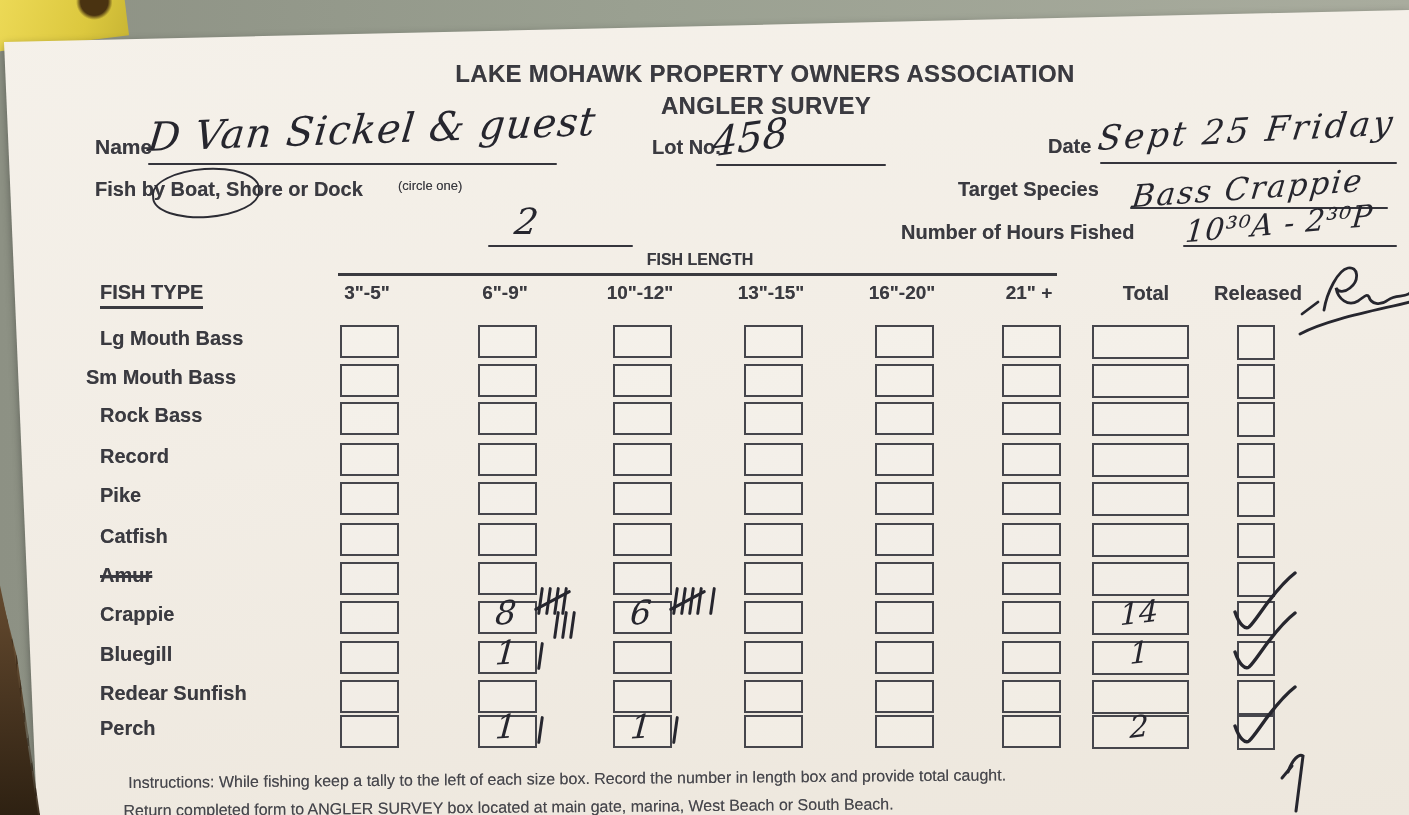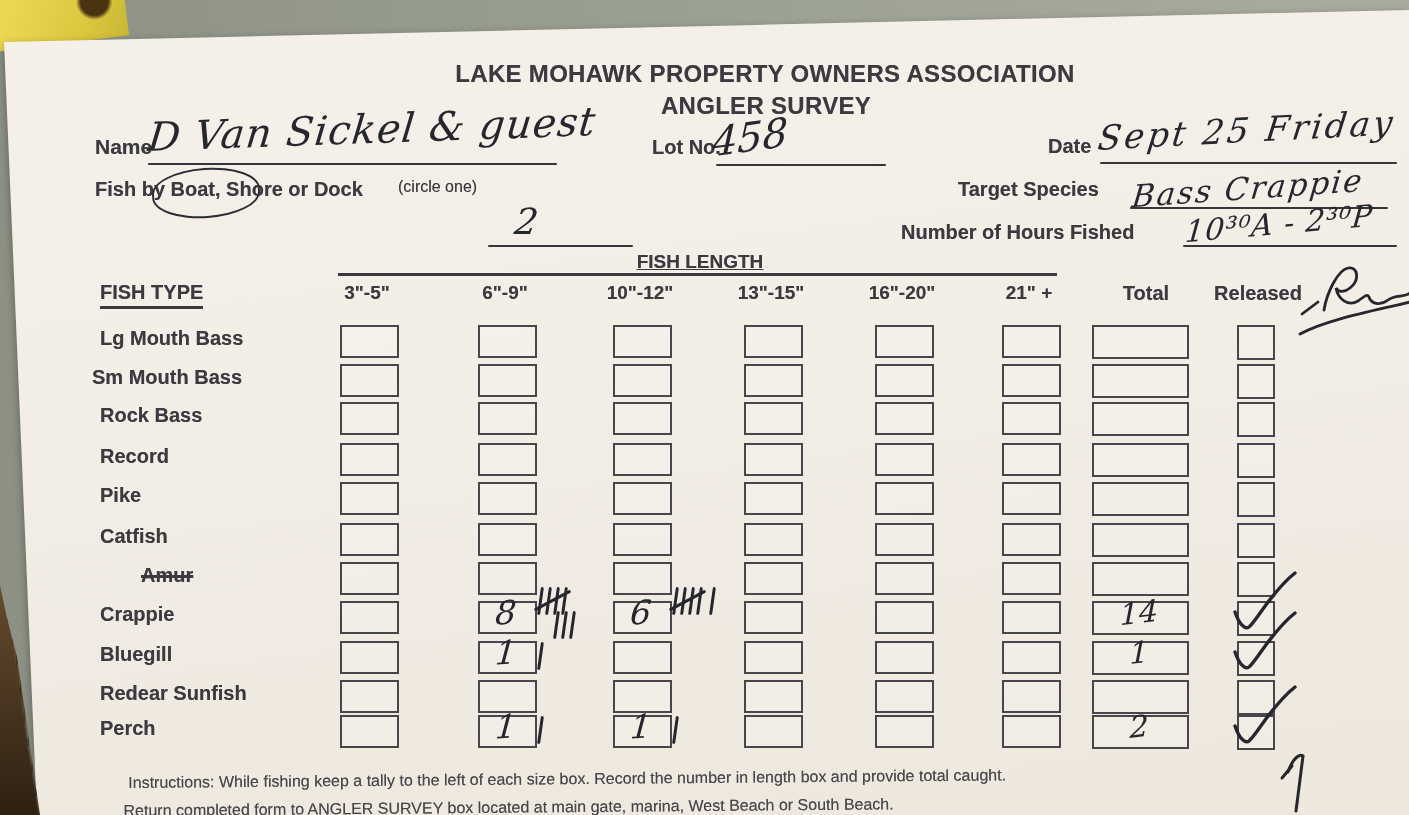--- a/index.html
+++ b/index.html
@@ -24,35 +24,35 @@
   .paper{position:absolute;inset:0;
          clip-path:polygon(4px 42px,1409px 10px,1409px 815px,37px 815px);
          background:linear-gradient(173deg,#f5f1ea 0%,#f2ede5 50%,#ede7dd 100%);}
   .content{position:absolute;inset:0;}
 
   .print{position:absolute;color:#3a3a40;white-space:nowrap;
          text-shadow:0 0 .5px rgba(40,40,45,.5);}
   .center{transform:translateX(-50%);}
   .title{font-size:24px;font-weight:bold;letter-spacing:.3px;}
   .flabel{font-size:20px;font-weight:bold;}
-  .note{font-size:16px;font-weight:normal;}
+  .note{font-size:13px;font-weight:normal;}
   .colhdr{font-size:19px;font-weight:bold;}
-  .smallhdr{font-size:19px;font-weight:600;text-decoration:underline;}
+  .smallhdr{font-size:16px;font-weight:600;}
   .instr{font-size:16px;color:#46464c;}
 
   .line{position:absolute;height:2px;background:#35353c;border-radius:1px;}
   .thickline{position:absolute;height:2.6px;background:#3a3a3f;}
 
   .hw{position:absolute;font-family:"DejaVu Serif",serif;font-style:italic;
       color:#26262e;white-space:nowrap;}
   .circle-mark{position:absolute;border:2.6px solid #2c2c34;border-radius:50%/46%;
       transform:rotate(-4deg);}
 
   .underlined{border-bottom:3px solid #3a3a40;padding-bottom:2px;}
-  .struck{text-decoration:line-through;text-decoration-thickness:2.6px;margin-left:41px;}
+  .struck{text-decoration:line-through;text-decoration-thickness:2.6px;}
 
   .rowlabel{position:absolute;font-size:20px;font-weight:bold;color:#3a3a40;
       white-space:nowrap;text-shadow:0 0 .5px rgba(40,40,45,.5);}
   .cb{position:absolute;border:2.4px solid #46464c;background:rgba(255,255,255,.18);}
   .boxval{font-size:33px;transform:translateX(-50%) skewX(-8deg) rotate(-4deg);}
   .totval{font-size:30px;transform:translateX(-50%) skewX(-7deg) rotate(-7deg);}
 
   .tally{position:absolute;display:flex;flex-direction:column;}
   .tline{display:flex;gap:8px;}
   .tline + .tline{margin-left:16px;margin-top:-4px;}
@@ -132,21 +132,21 @@
     <div id="table-rows" style="position:absolute;inset:0;">
         <div class="rowlabel" style="left: 100px; top: 327px;">Lg Mouth Bass</div>
         <div class="cb" style="left: 340px; top: 325px; width: 55px; height: 29px;"></div>
         <div class="cb" style="left: 478px; top: 325px; width: 55px; height: 29px;"></div>
         <div class="cb" style="left: 613px; top: 325px; width: 55px; height: 29px;"></div>
         <div class="cb" style="left: 744px; top: 325px; width: 55px; height: 29px;"></div>
         <div class="cb" style="left: 875px; top: 325px; width: 55px; height: 29px;"></div>
         <div class="cb" style="left: 1002px; top: 325px; width: 55px; height: 29px;"></div>
         <div class="cb" style="left: 1092px; top: 325px; width: 93px; height: 30px;"></div>
         <div class="cb" style="left: 1237px; top: 325px; width: 34px; height: 31px;"></div>
-        <div class="rowlabel" style="left: 92px; top: 366px;">Sm Mouth Bass</div>
+        <div class="rowlabel" style="left: 86px; top: 366px;">Sm Mouth Bass</div>
         <div class="cb" style="left: 340px; top: 364px; width: 55px; height: 29px;"></div>
         <div class="cb" style="left: 478px; top: 364px; width: 55px; height: 29px;"></div>
         <div class="cb" style="left: 613px; top: 364px; width: 55px; height: 29px;"></div>
         <div class="cb" style="left: 744px; top: 364px; width: 55px; height: 29px;"></div>
         <div class="cb" style="left: 875px; top: 364px; width: 55px; height: 29px;"></div>
         <div class="cb" style="left: 1002px; top: 364px; width: 55px; height: 29px;"></div>
         <div class="cb" style="left: 1092px; top: 364px; width: 93px; height: 30px;"></div>
         <div class="cb" style="left: 1237px; top: 364px; width: 34px; height: 31px;"></div>
         <div class="rowlabel" style="left: 100px; top: 404px;">Rock Bass</div>
         <div class="cb" style="left: 340px; top: 402px; width: 55px; height: 29px;"></div>

